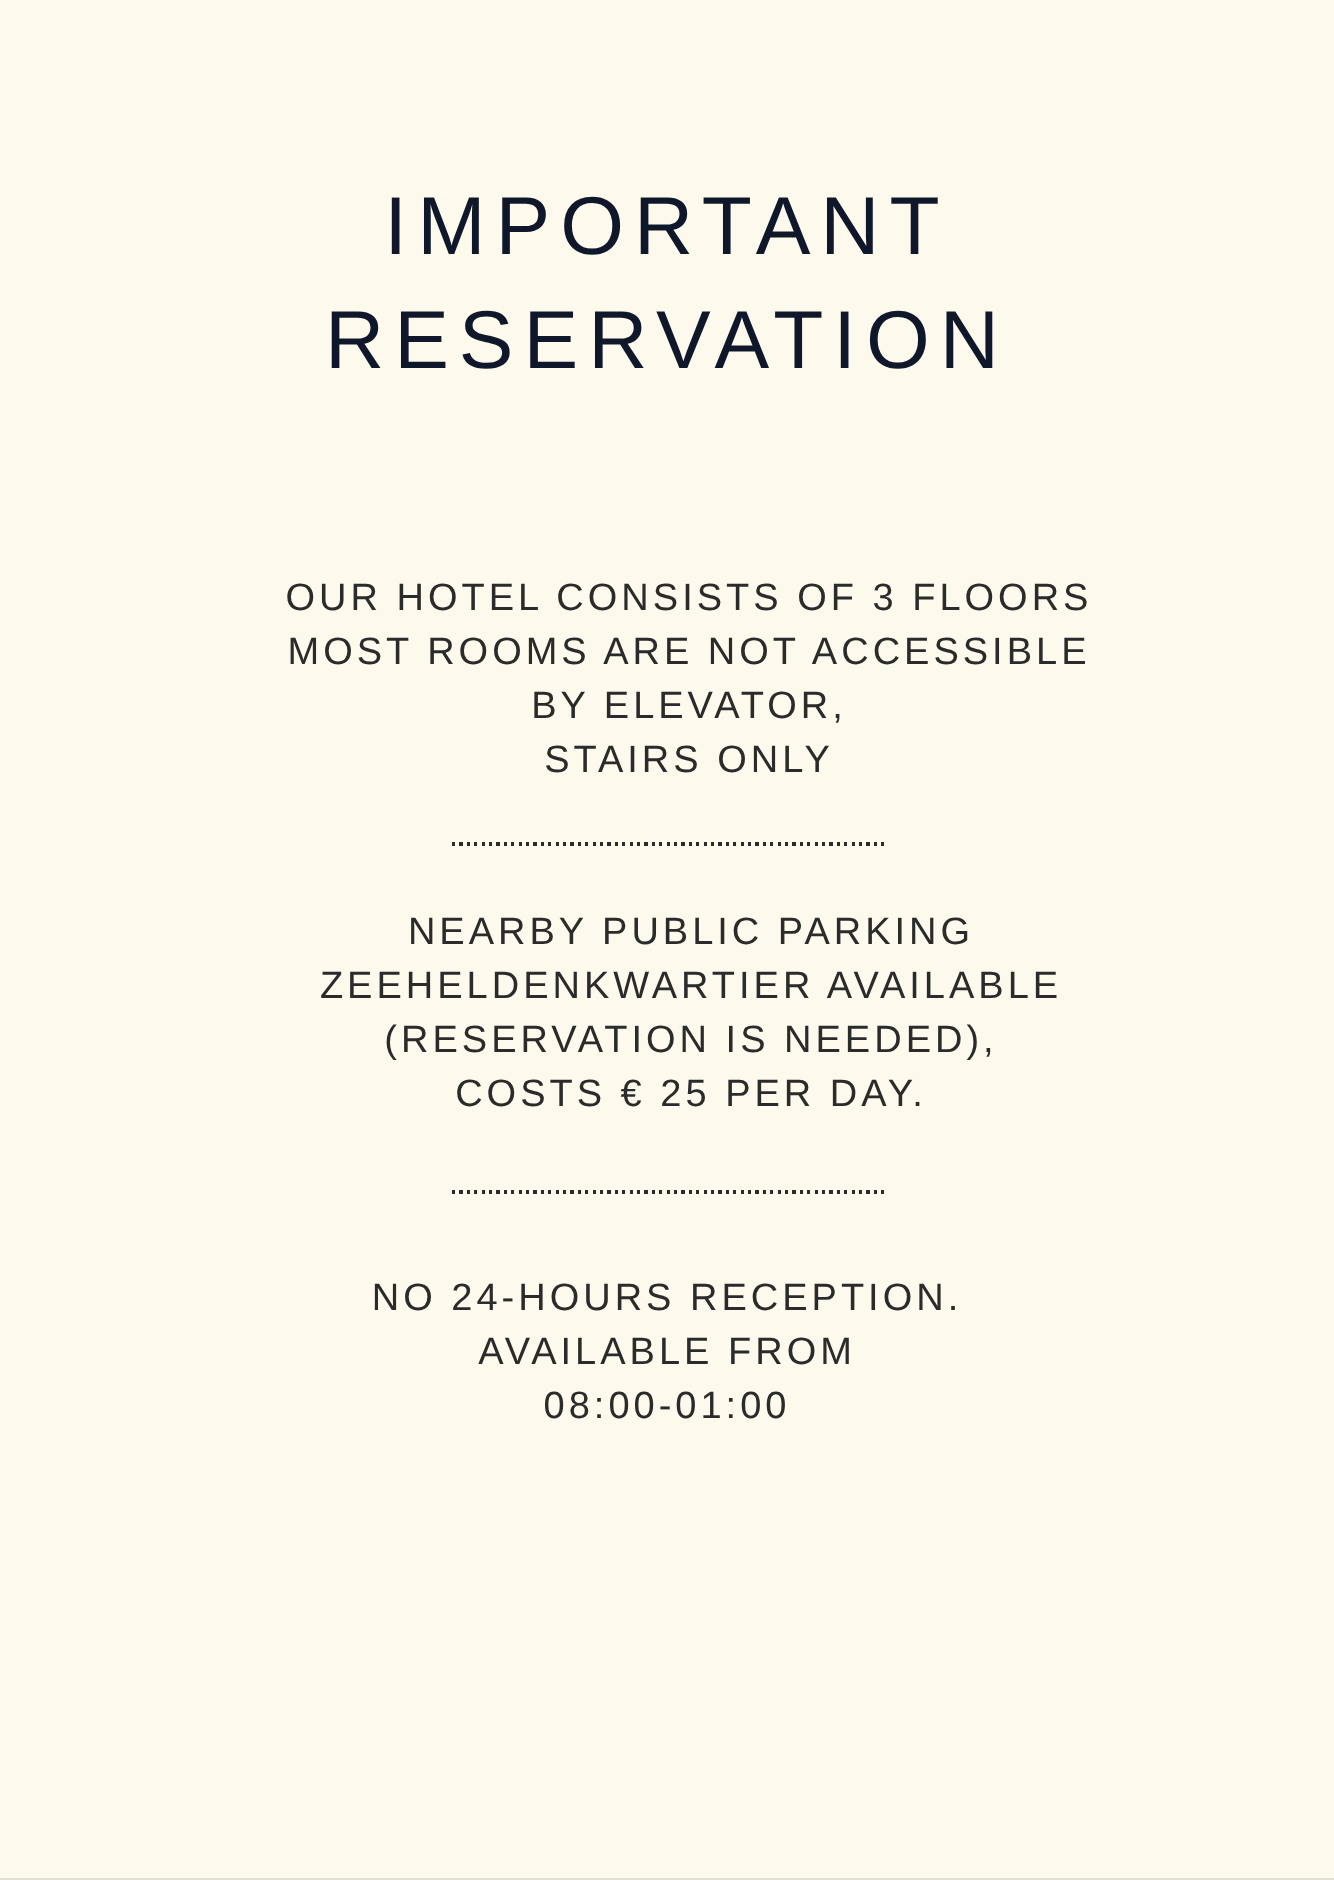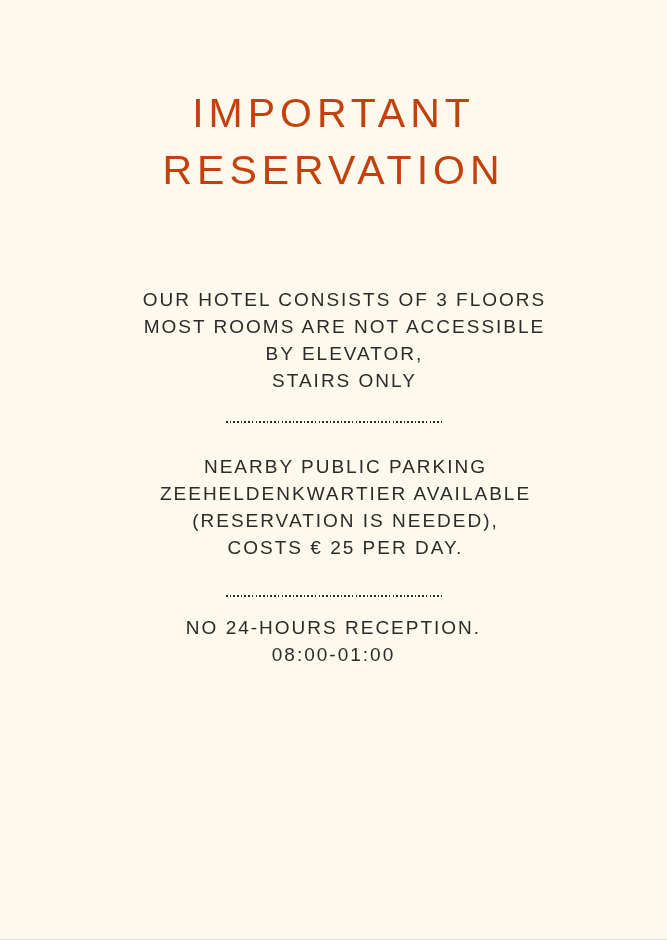--- a/index.html
+++ b/index.html
@@ -12,21 +12,21 @@
     height: 940px;
     background: #fdf9ec;
     overflow: hidden;
     font-family: "Liberation Sans", "DejaVu Sans", sans-serif;
     border-bottom: 1px solid #e3e0d5;
     box-sizing: border-box;
   }
   .title {
     margin-top: 85px;
     text-align: center;
-    color: #c2410c;
+    color: #0f172a;
     font-size: 41px;
     font-weight: 300;
     line-height: 57px;
     letter-spacing: 5px;
   }
   .title .title-line {
     display: block;
   }
   .info-section {
     text-align: center;
@@ -41,21 +41,21 @@
   }
   .section-floors {
     margin-top: 87px;
     transform: translateX(11px);
   }
   .section-parking {
     margin-top: 30px;
     transform: translateX(12px);
   }
   .section-reception {
-    margin-top: 17px;
+    margin-top: 39px;
   }
   .dotted-divider {
     width: 216px;
     height: 2px;
     margin: 27px auto 0 auto;
     background-image: repeating-linear-gradient(
       to right,
       #2b2b2b 0px,
       #2b2b2b 1.6px,
       transparent 1.6px,
@@ -89,16 +89,17 @@
     <span class="info-line">NEARBY PUBLIC PARKING</span>
     <span class="info-line">ZEEHELDENKWARTIER AVAILABLE</span>
     <span class="info-line">(RESERVATION IS NEEDED),</span>
     <span class="info-line">COSTS € 25 PER DAY.</span>
   </div>
 
   <div class="dotted-divider second"></div>
 
   <div class="info-section section-reception">
     <span class="info-line">NO 24-HOURS RECEPTION.</span>
+    <span class="info-line">AVAILABLE FROM</span>
     <span class="info-line">08:00-01:00</span>
   </div>
 
 </div>
 
 </body></html>

